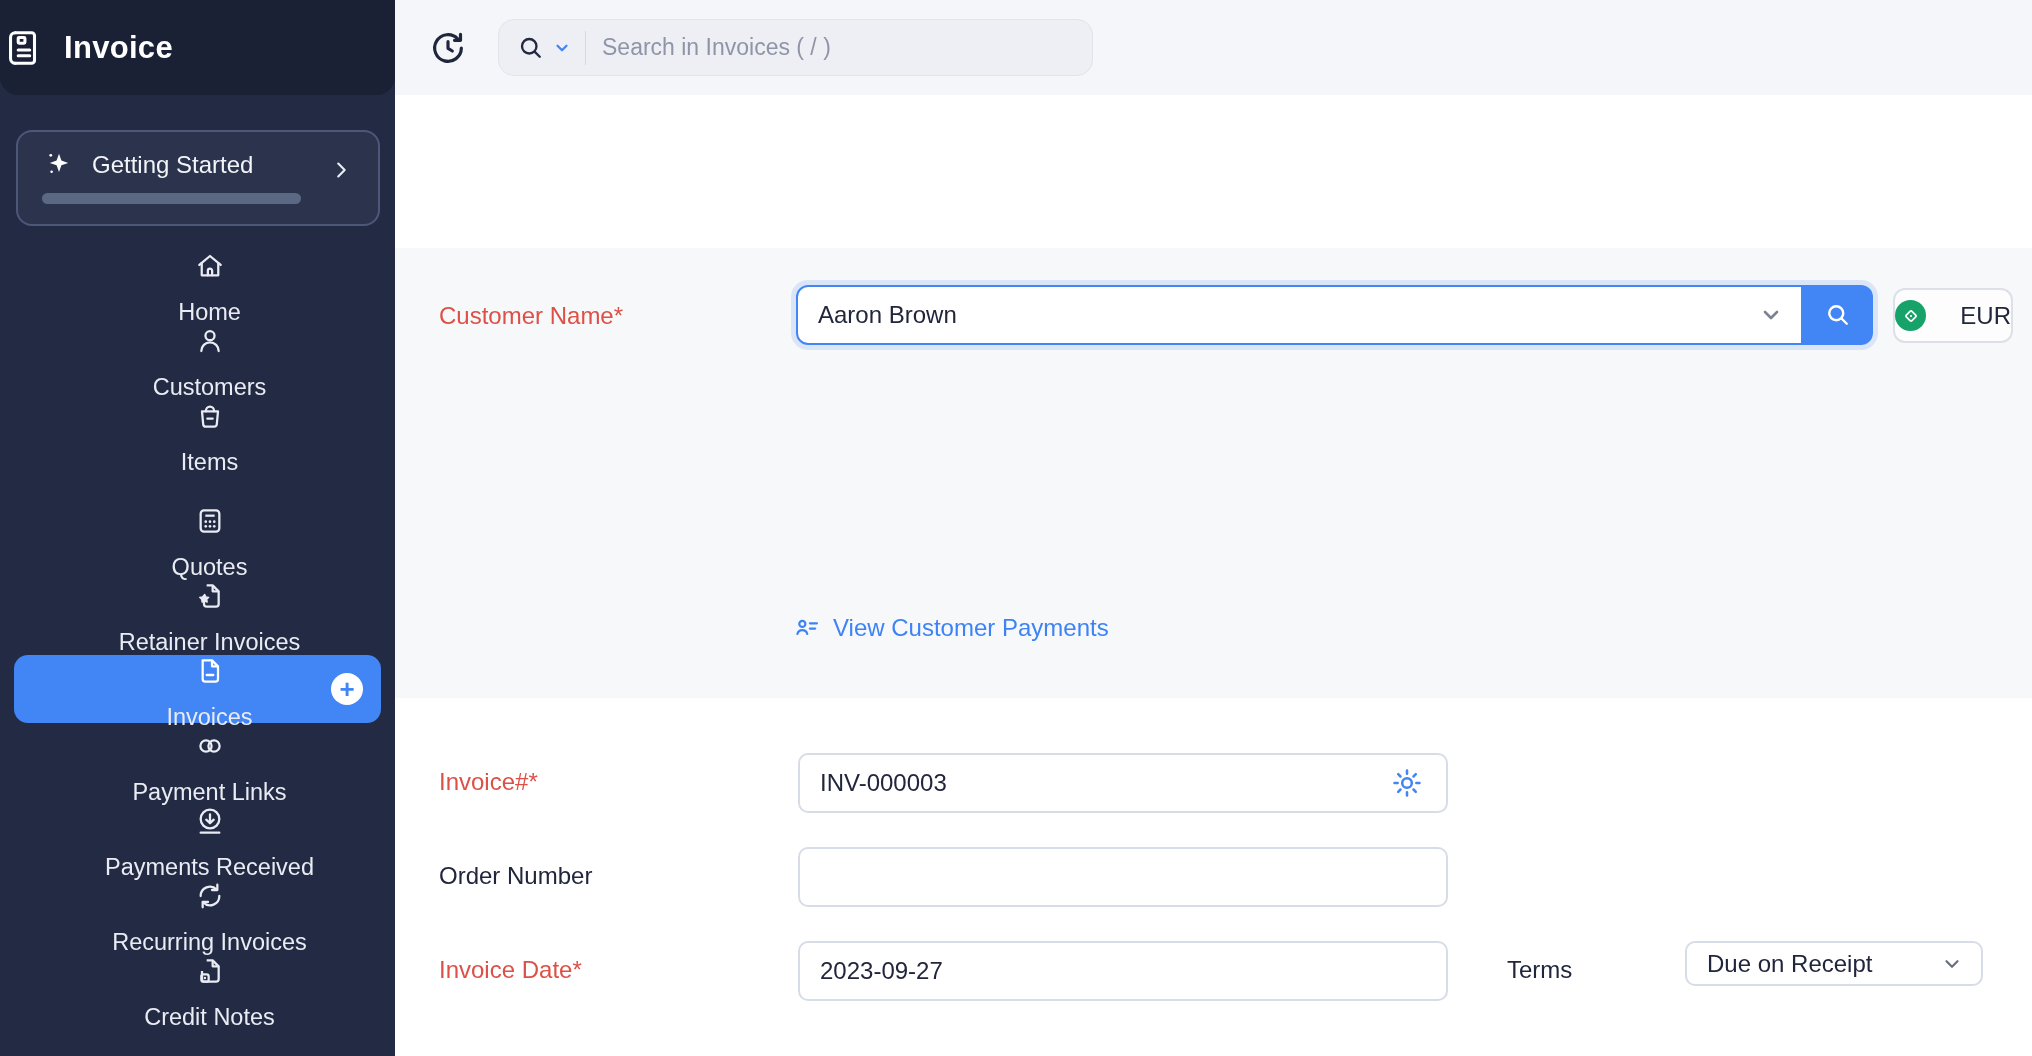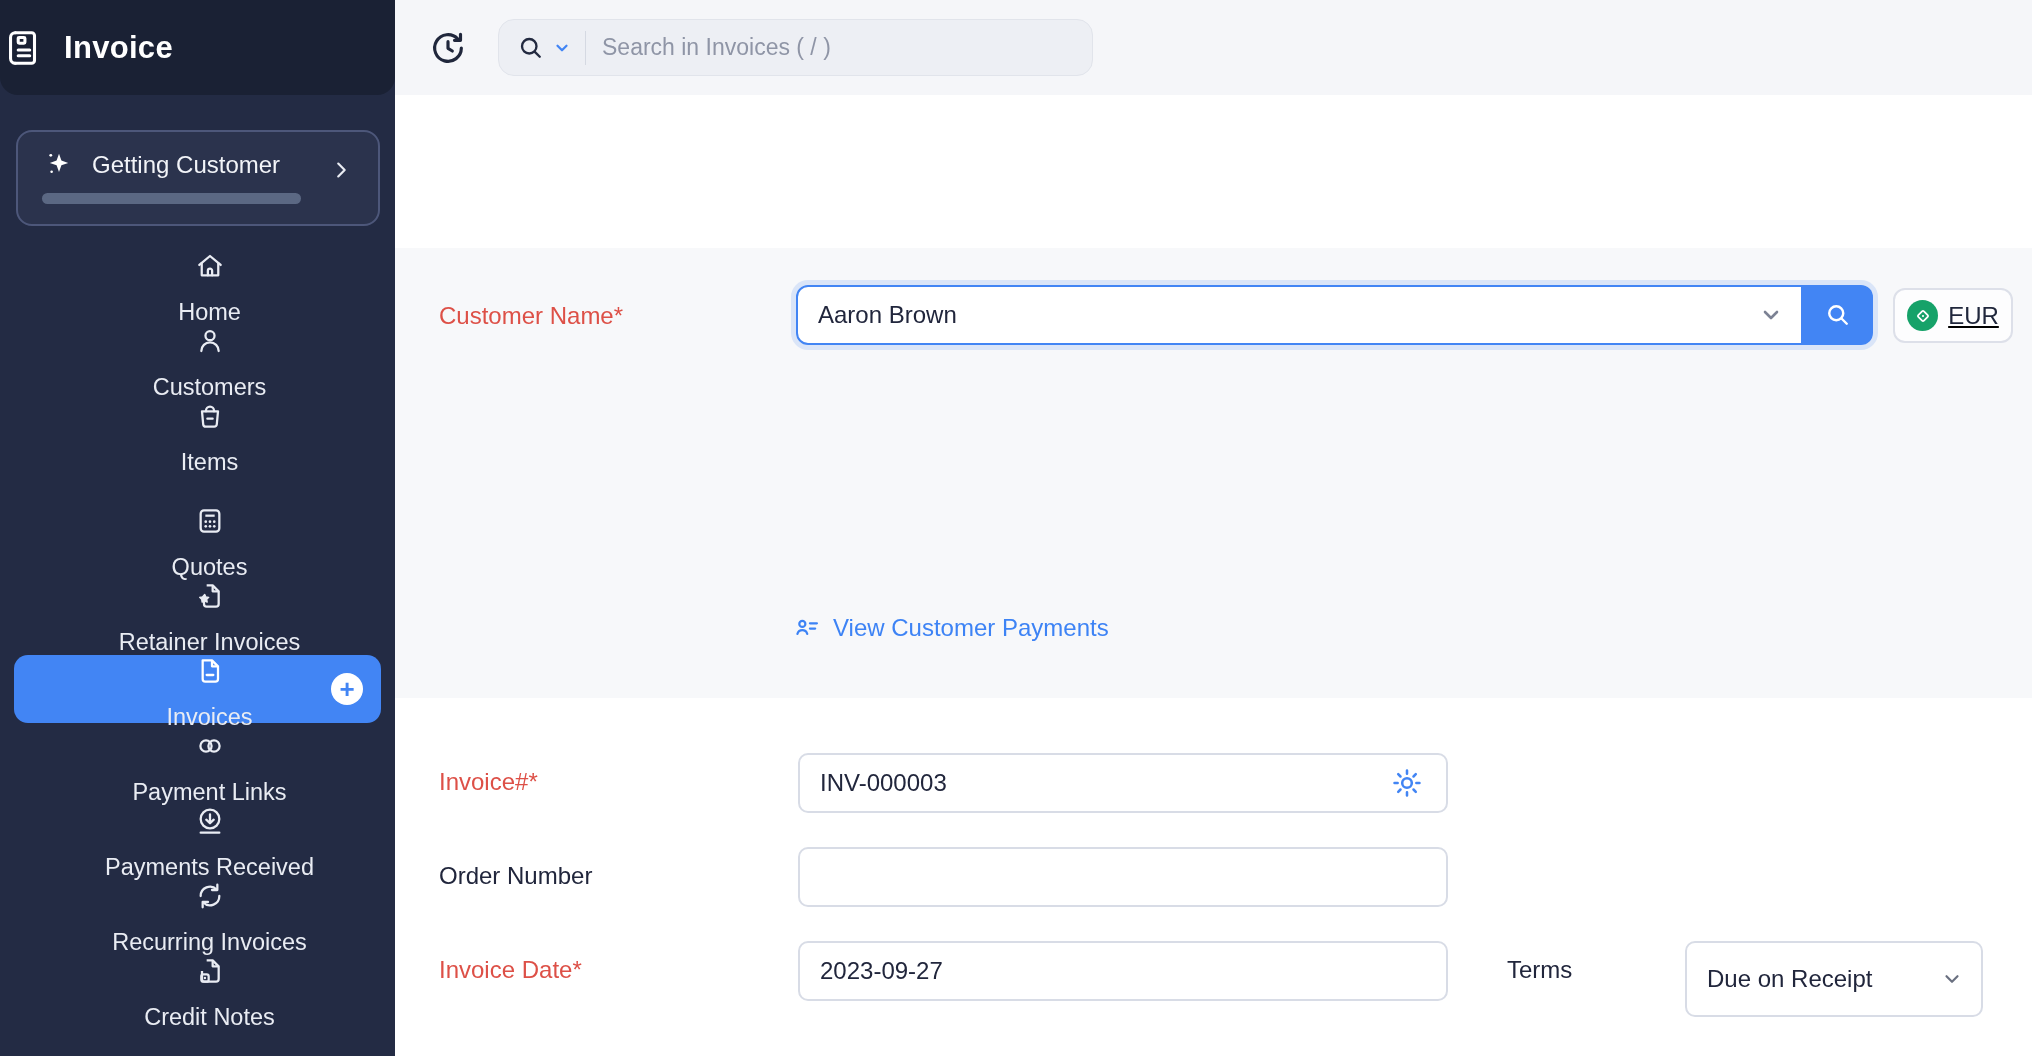--- a/index.html
+++ b/index.html
@@ -60,21 +60,21 @@
   .cust-group { position:absolute; left:401px; top:285px; display:flex;
                 border-radius:12px; box-shadow:0 0 0 5px rgba(66,133,244,.16); }
   .cust-input { width:1007px; height:60px; background:#fff; border:2px solid #4285f4;
                 border-radius:12px 0 0 12px; font-size:24px; color:#21263c; padding:0 60px 0 20px;
                 outline:none; font-family:"Liberation Sans",sans-serif; }
   .cust-chevron { position:absolute; right:90px; top:18px; color:#7c8294; pointer-events:none; }
   .cust-search-btn { width:70px; height:60px; background:#4285f4; border:none; border-radius:0 12px 12px 0;
                      display:flex; align-items:center; justify-content:center; color:#fff; cursor:pointer; }
   .currency-btn { position:absolute; left:1498px; top:288px; width:120px; height:55px; background:#fdfdfe;
                   border:2px solid #dde0e9; border-radius:12px; display:flex; align-items:center;
-                  justify-content:center; gap:10px; cursor:pointer;text-decoration:underline; }
+                  justify-content:space-between; gap:10px; cursor:pointer; }
   .currency-label { font-size:24px; color:#20273c; }
   .cur-icon { width:31px; height:31px; border-radius:50%; background:#16a269; display:flex;
               align-items:center; justify-content:center; }
 
   .view-details { position:absolute; left:398px; top:366px; display:flex; align-items:center; gap:12px;
                   color:#3d83f5; font-size:24px; cursor:pointer; }
 
   .addr-header { position:absolute; top:453px; font-size:23px; color:#5d6474; letter-spacing:.2px; }
   .addr-link { position:absolute; top:496px; font-size:23px; color:#3d83f5; cursor:pointer; }
   .addr-billing { left:398px; } .addr-shipping { left:877px; }
@@ -82,21 +82,21 @@
   .vat-box { position:absolute; left:390px; top:583px; width:452px; height:56px; border:3px solid #e84a2c;
              border-radius:5px; display:flex; align-items:center; padding:0 14px; gap:10px; }
   .vat-label { font-size:23px; color:#6e7384; }
   .vat-value { font-size:24px; color:#21263c; }
   .vat-edit { color:#3d83f5; cursor:pointer; margin-left:4px; }
 
   .text-input { position:absolute; left:403px; width:650px; height:60px; background:#fff;
                 border:2px solid #d8dce6; border-radius:10px; font-size:24px; color:#21263c;
                 padding:0 56px 0 20px; outline:none; font-family:"Liberation Sans",sans-serif; }
   .gear-btn { position:absolute; left:995px; width:34px; height:34px; color:#4285f4; cursor:pointer; }
-  .terms-select { position:absolute; left:1290px; top:941px; width:298px; height:76px; background:#fff;
+  .terms-select { position:absolute; left:1290px; top:941px; width:298px; height:45px; background:#fff;
                   border:2px solid #d8dce6; border-radius:10px; display:flex; align-items:center;
                   justify-content:space-between; padding:0 18px 0 20px; cursor:pointer; }
   .terms-value { font-size:24px; color:#21263c; }
   .terms-chevron { color:#6a7080; }
 </style>
 </head>
 <body>
 
 <div class="sidebar">
   <div class="sidebar-header">
@@ -113,21 +113,21 @@
 
   <div class="gs-card">
     <div class="gs-row">
       <span>
         <svg width="34" height="34" viewBox="0 0 24 24" fill="#fff">
           <path d="M12 4l1.7 4.8L18.5 10.5l-4.8 1.7L12 17l-1.7-4.8L5.5 10.5l4.8-1.7z"></path>
           <circle cx="6.2" cy="5.2" r="1"></circle>
           <circle cx="6.8" cy="16.8" r="0.9"></circle>
         </svg>
       </span>
-      <span class="gs-label">Getting Customer</span>
+      <span class="gs-label">Getting Started</span>
       <span class="gs-chevron">
         <svg width="22" height="22" viewBox="0 0 24 24" fill="none" stroke="#e9ecf3" stroke-width="2.4" stroke-linecap="round" stroke-linejoin="round">
             <path d="M9 5l7 7-7 7"></path>
           </svg>
       </span>
     </div>
     <div class="gs-bar-track">
       <div class="gs-bar-fill" style="width: 82%;"></div>
     </div>
   </div>

